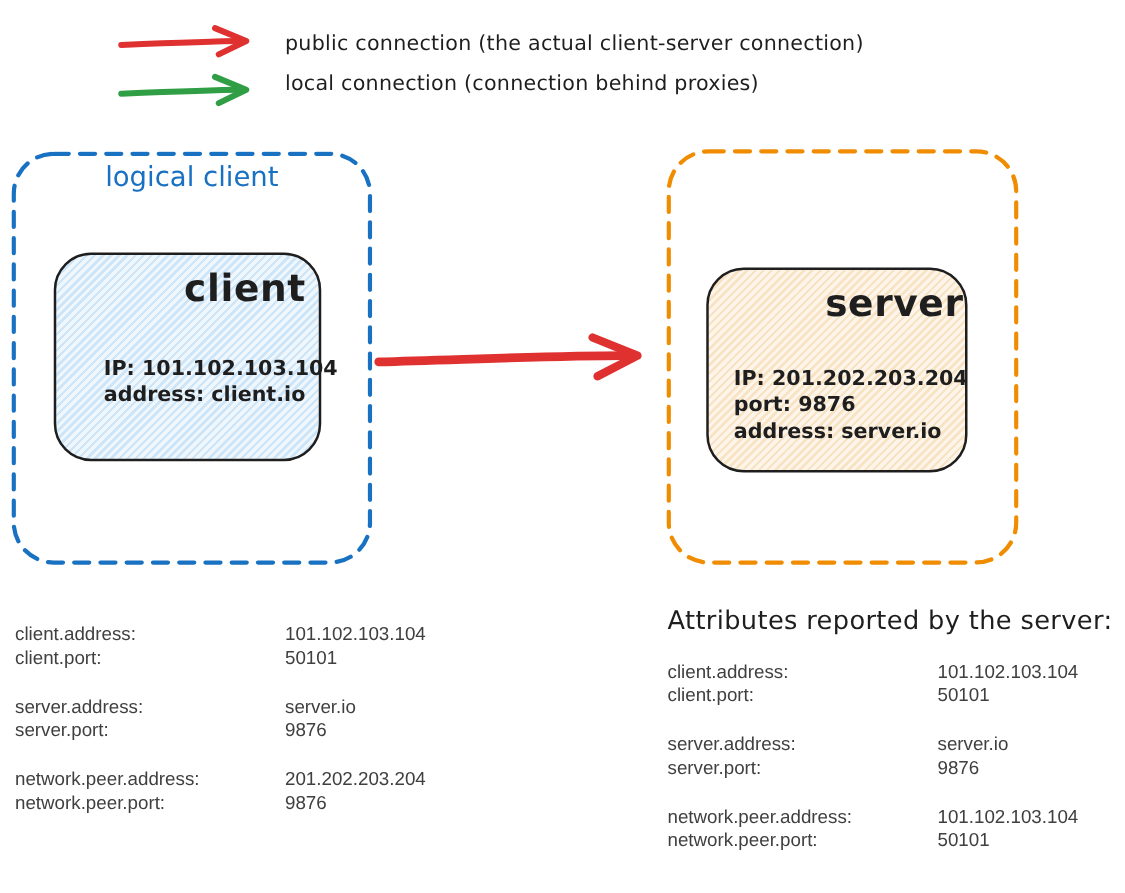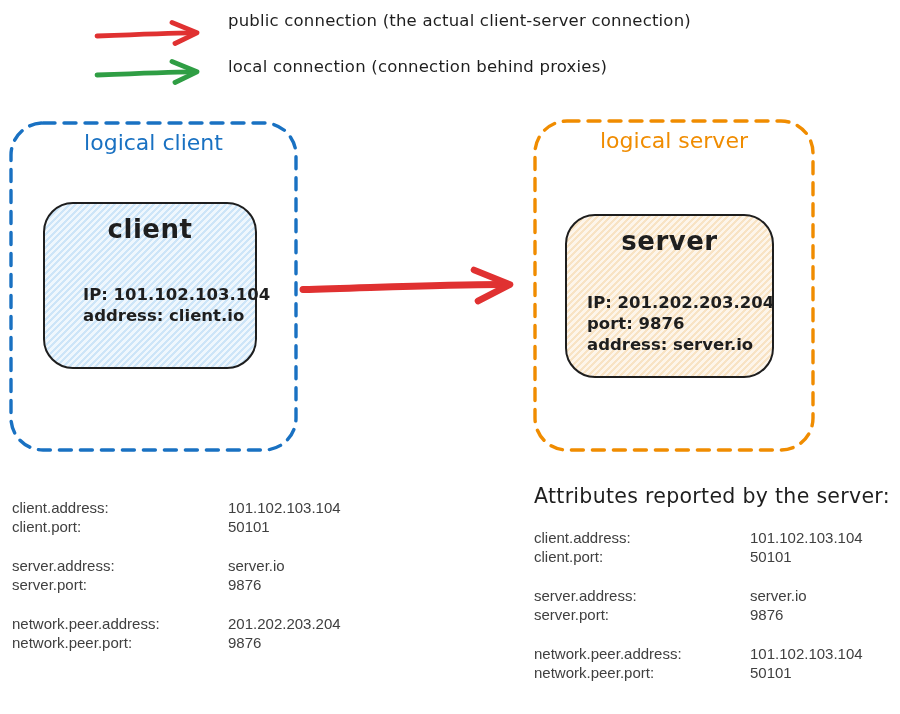--- a/index.html
+++ b/index.html
@@ -14,21 +14,21 @@
   }
   
   .legend-arrow { position: absolute; left: 93px; }
   .legend-arrow.public { top: 19px; }
   .legend-arrow.local  { top: 58px; }
   .legend-label {
     position: absolute; left: 228px;
     font-size: 16.5px; line-height: 26px;
     letter-spacing: 0.2px; color: #1e1e1e; white-space: nowrap;
   }
-  .legend-label.public { top: 8px; }
+  .legend-label.public { top: 22px; }
   .legend-label.local  { top: 54px; }
 
   
   .logical-box { position: absolute; }
   .logical-box.client { left: 9px;   top: 121px; width: 289px; height: 331px; }
   .logical-box.server { left: 533px; top: 119px; width: 282px; height: 333px; }
   .logical-box svg { position: absolute; left: 0; top: 0; }
   .logical-label {
     position: absolute; top: 9px; left: 0; width: 100%;
     text-align: center; font-size: 22px; white-space: nowrap;
@@ -46,22 +46,23 @@
   .node.client {
     left: 43px; top: 202px; width: 214px; height: 167px;
     background: repeating-linear-gradient(135deg, #eff7fd 0px, #eff7fd 2.6px, #cde5f8 2.6px, #cde5f8 4.6px);
   }
   .node.server {
     left: 565px; top: 214px; width: 209px; height: 164px;
     background: repeating-linear-gradient(135deg, #fdf5ea 0px, #fdf5ea 2.6px, #f8e3c4 2.6px, #f8e3c4 4.6px);
   }
   .node-title {
     position: absolute; top: 10px; left: 0; width: 100%;
-    text-align: center; font-size: 26px; font-weight: bold;
+    text-align: center; font-size: 30px; font-weight: bold;
     letter-spacing: 0.5px;
+    padding-left: 46px;
   }
   .node-info {
     position: absolute; font-size: 16.5px; font-weight: bold;
     line-height: 21px; white-space: nowrap;
   }
   .node.client .node-info { left: 38px; top: 80px; }
   .node.server .node-info { left: 20px; top: 76px; }
 
   
   .main-arrow { position: absolute; left: 297px; top: 261px; }
@@ -105,21 +106,20 @@
     <svg width="289" height="331" viewBox="0 0 289 331">
       <rect x="2" y="2" width="285" height="327" rx="32" fill="none" stroke-width="3.4" stroke-dasharray="12 9" stroke-linecap="round" stroke="#1971c2"></rect>
     </svg>
     <div class="logical-label client">logical client</div>
   </div>
 
   <div class="logical-box server">
     <svg width="282" height="333" viewBox="0 0 282 333">
       <rect x="2" y="2" width="278" height="329" rx="32" fill="none" stroke-width="3.4" stroke-dasharray="12 9" stroke-linecap="round" stroke="#f08c00"></rect>
     </svg>
-    <div class="logical-label server">logical server</div>
   </div>
 
   <div class="node client">
     <div class="node-title">client</div>
     <div class="node-info">
       <div>IP: 101.102.103.104</div>
       <div>address: client.io</div>
     </div>
   </div>
 

